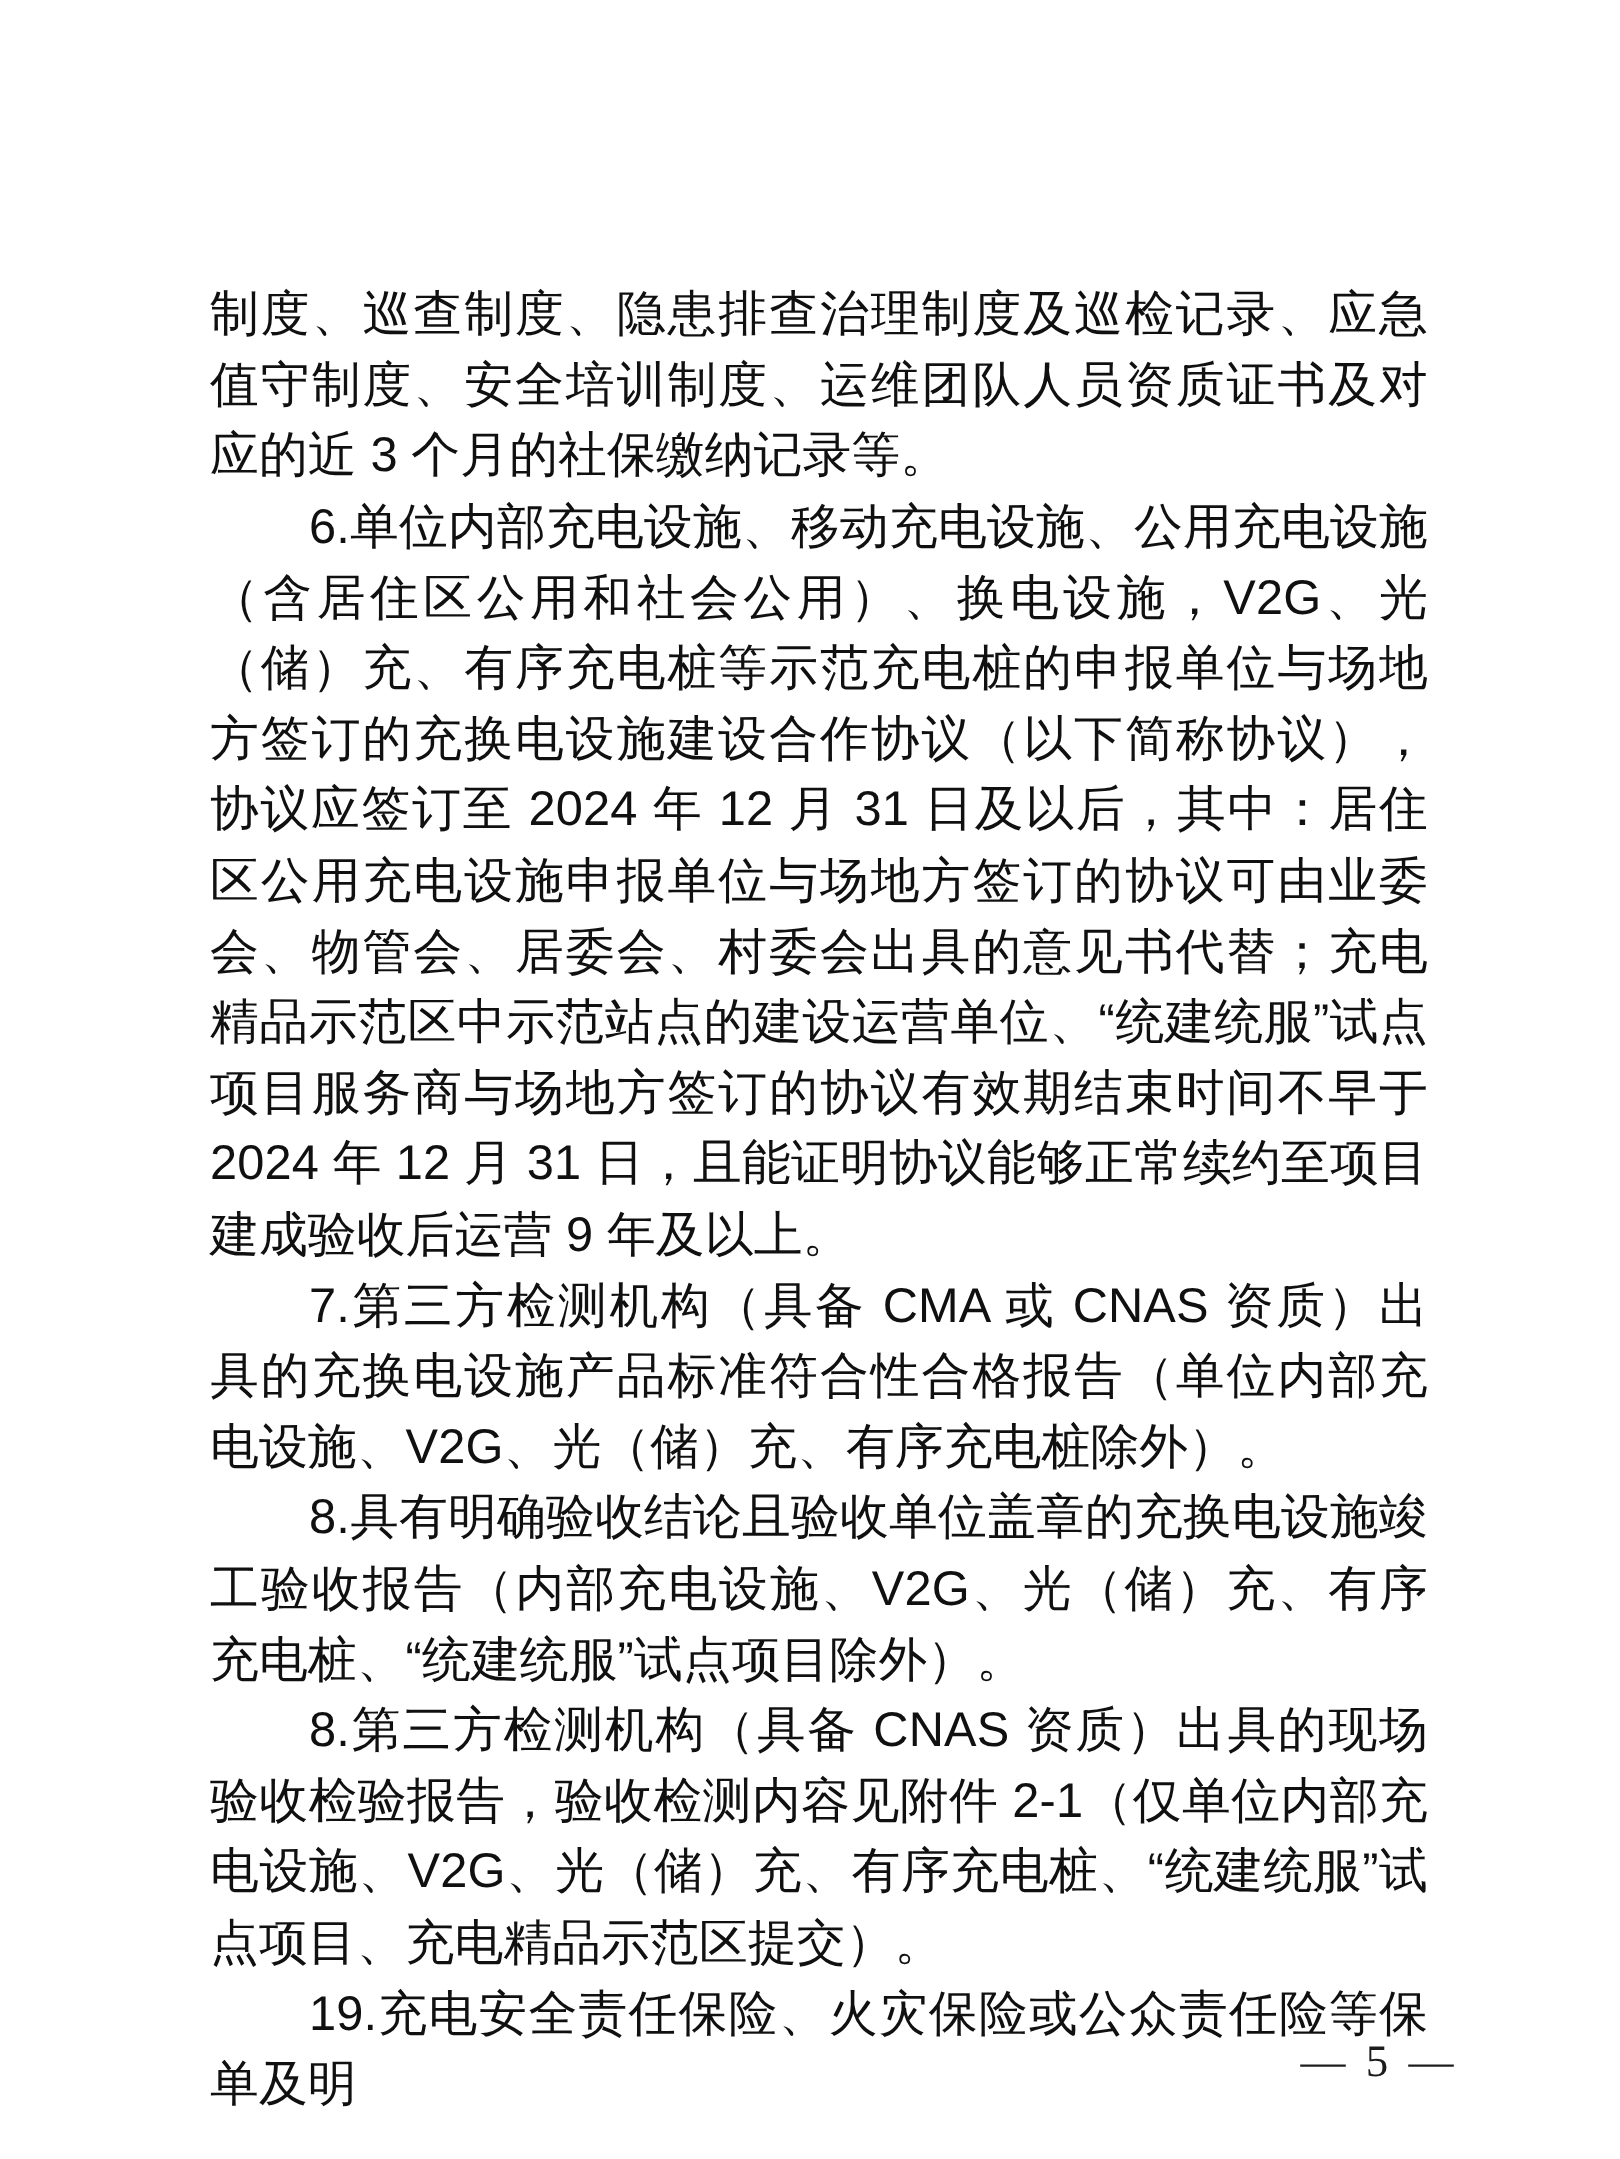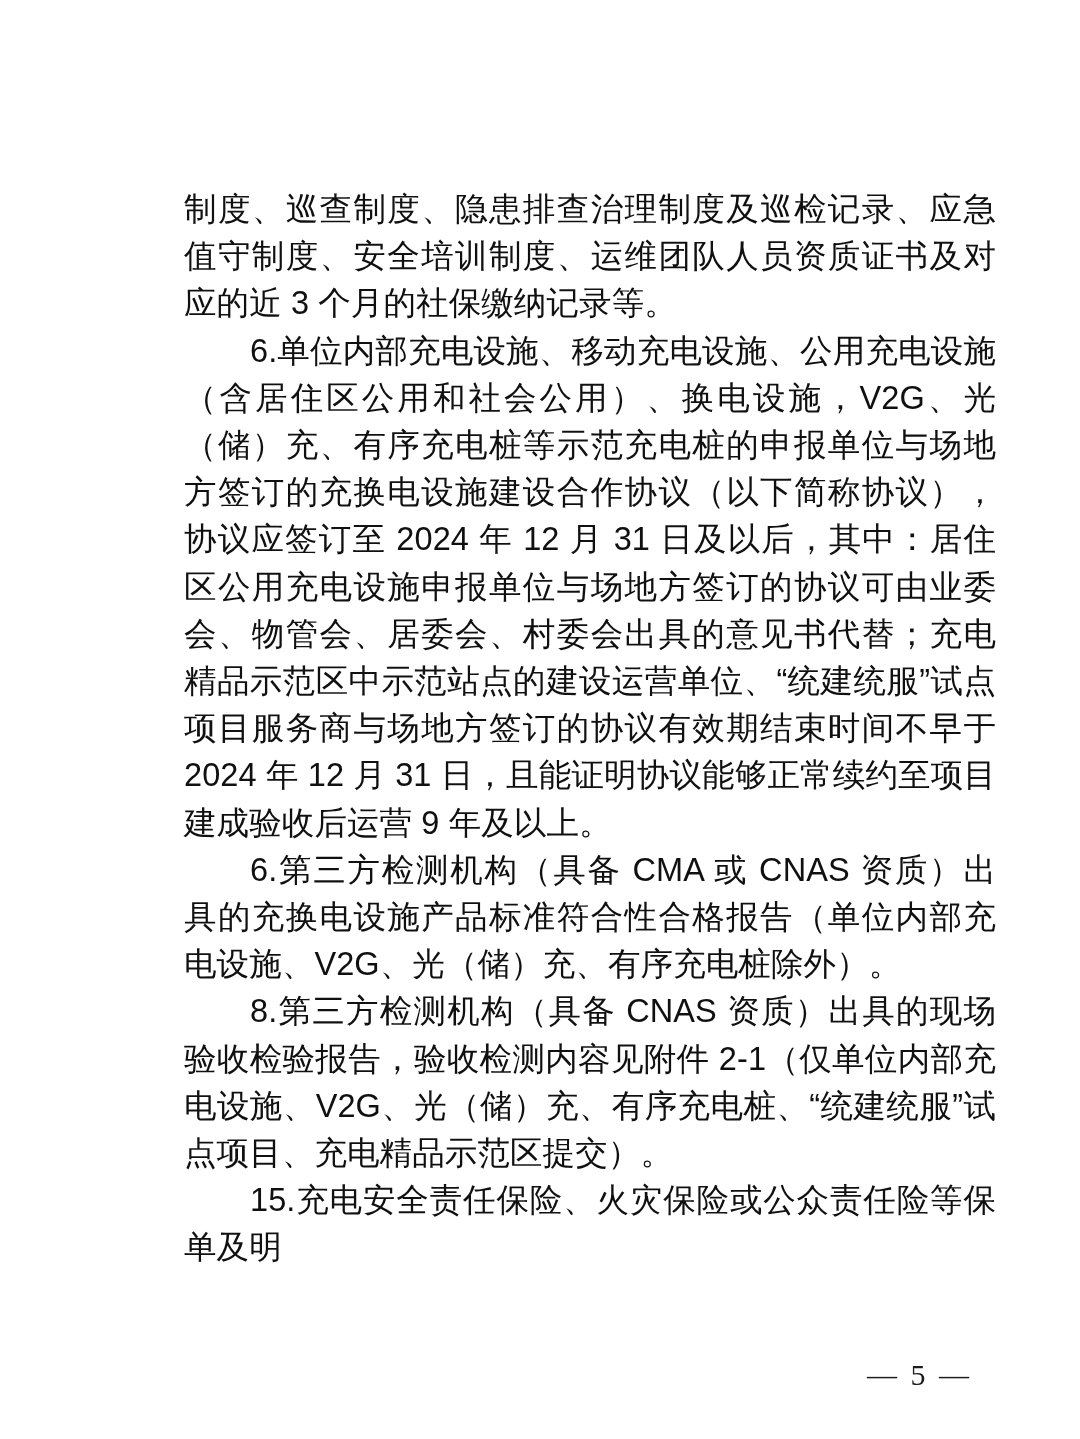--- a/index.html
+++ b/index.html
@@ -16,21 +16,20 @@
     height: 1439px;
     background: #ffffff;
     box-sizing: border-box;
     overflow: hidden;
   }
   .content {
     position: absolute;
     left: 140px;
     top: 186px;
     width: 812px;
-    margin-left: 44px;
   }
   .para {
     font-size: 32.5px;
     line-height: 47.2px;
     color: #101010;
     text-align: justify;
     text-justify: inter-character;
     letter-spacing: 0.1px;
     margin: 0;
     font-weight: 500;
@@ -59,26 +58,27 @@
 <body>
 
 <div class="page">
 
   <div class="content">
 
     <p class="para">制度、巡查制度、隐患排查治理制度及巡检记录、应急值守制度、安全培训制度、运维团队人员资质证书及对应的近 3 个月的社保缴纳记录等。</p>
 
     <p class="para indent">6.单位内部充电设施、移动充电设施、公用充电设施（含居住区公用和社会公用）、换电设施，V2G、光（储）充、有序充电桩等示范充电桩的申报单位与场地方签订的充换电设施建设合作协议（以下简称协议），协议应签订至 2024 年 12 月 31 日及以后，其中：居住区公用充电设施申报单位与场地方签订的协议可由业委会、物管会、居委会、村委会出具的意见书代替；充电精品示范区中示范站点的建设运营单位、“统建统服”试点项目服务商与场地方签订的协议有效期结束时间不早于 2024 年 12 月 31 日，且能证明协议能够正常续约至项目建成验收后运营 9 年及以上。</p>
 
-    <p class="para indent">6.第三方检测机构（具备 CMA 或 CNAS 资质）出具的充换电设施产品标准符合性合格报告（单位内部充电设施、V2G、光（储）充、有序充电桩除外）。</p>
+    <p class="para indent">7.第三方检测机构（具备 CMA 或 CNAS 资质）出具的充换电设施产品标准符合性合格报告（单位内部充电设施、V2G、光（储）充、有序充电桩除外）。</p>
 
+    <p class="para indent">8.具有明确验收结论且验收单位盖章的充换电设施竣工验收报告（内部充电设施、V2G、光（储）充、有序充电桩、“统建统服”试点项目除外）。</p>
 
     <p class="para indent">8.第三方检测机构（具备 CNAS 资质）出具的现场验收检验报告，验收检测内容见附件 2-1（仅单位内部充电设施、V2G、光（储）充、有序充电桩、“统建统服”试点项目、充电精品示范区提交）。</p>
 
-    <p class="para indent">15.充电安全责任保险、火灾保险或公众责任险等保单及明</p>
+    <p class="para indent">19.充电安全责任保险、火灾保险或公众责任险等保单及明</p>
 
   </div>
 
   <div class="footer">
     <span class="page-number">— 5 —</span>
   </div>
 
 </div>
 
 </body></html>

